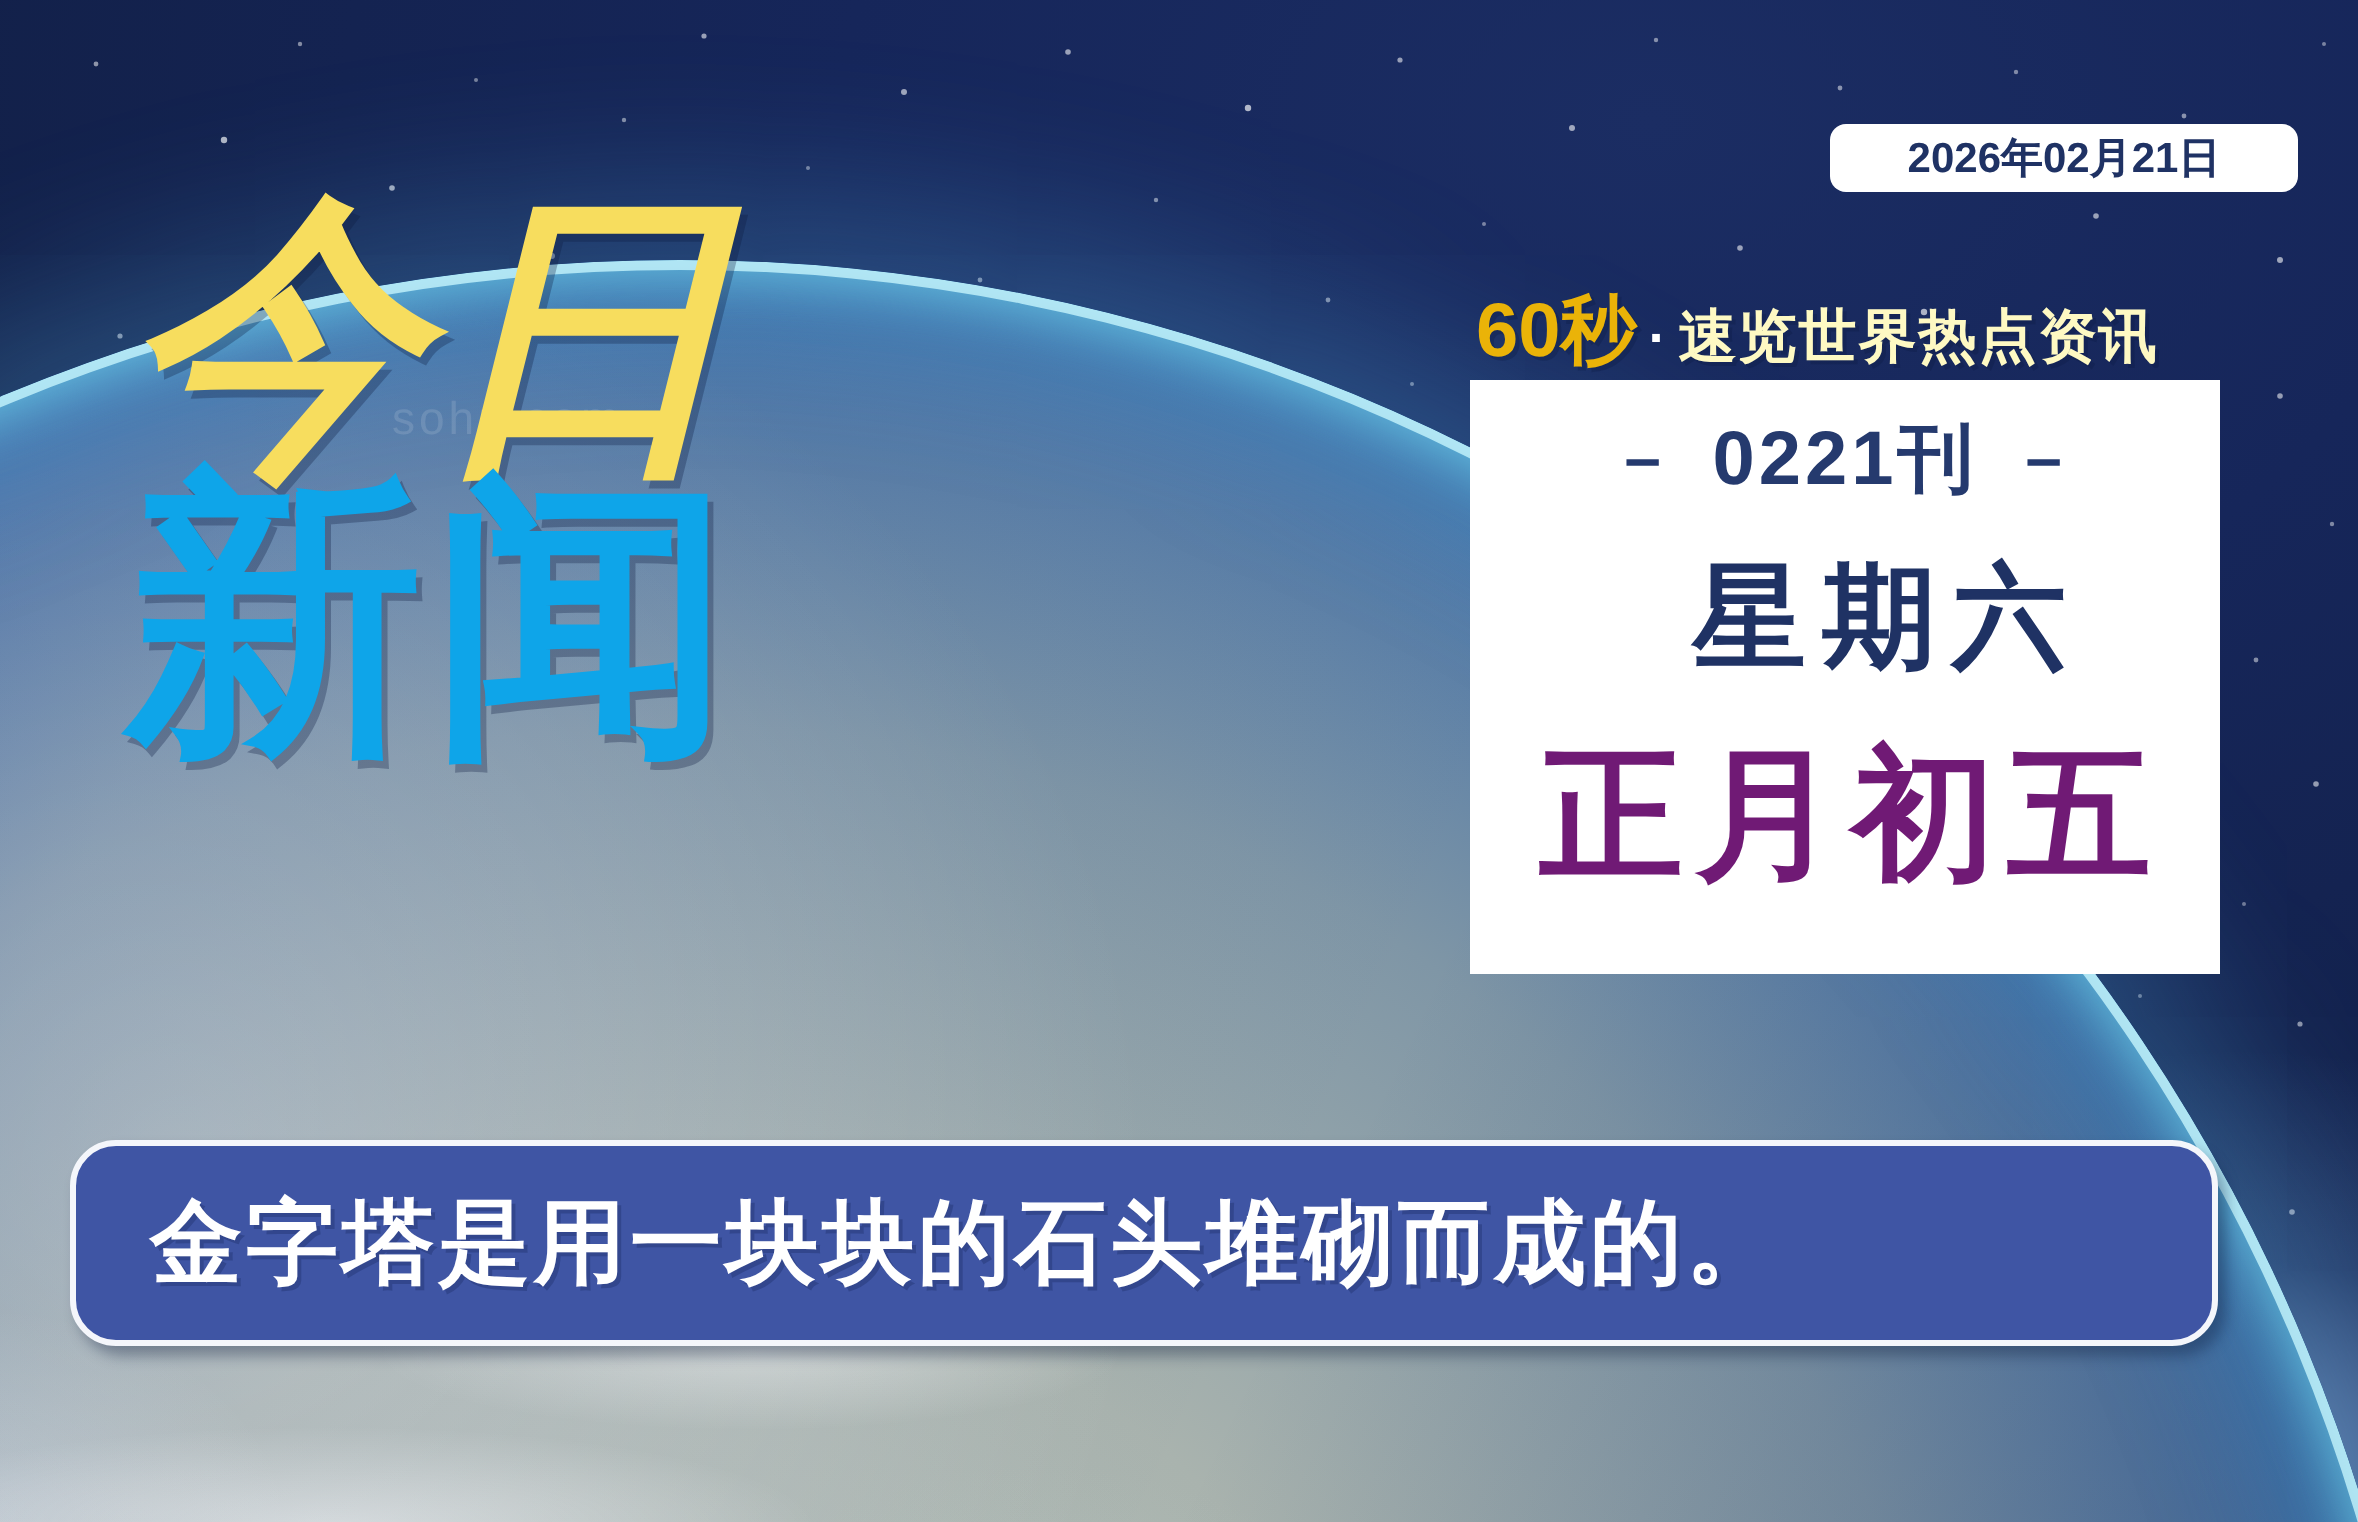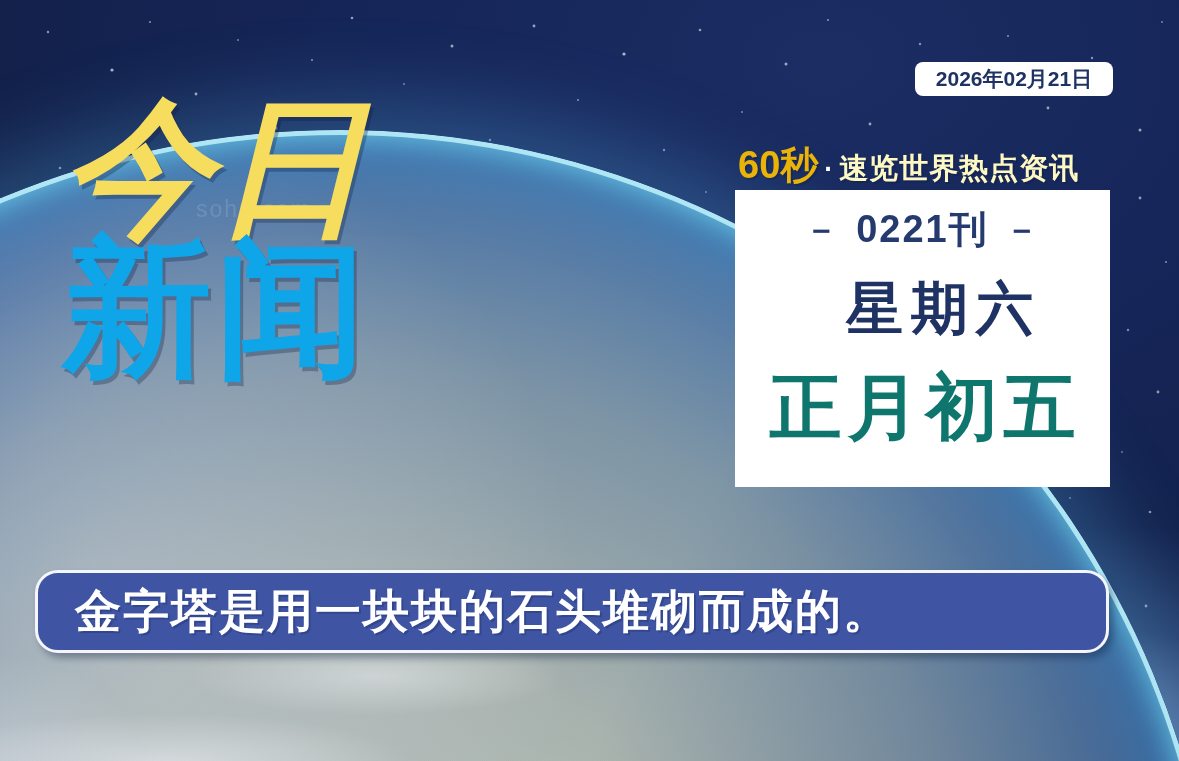--- a/index.html
+++ b/index.html
@@ -124,21 +124,21 @@
     text-shadow: 3px 4px 0 rgba(12,26,64,.30);
     margin-top: -6px;
     text-align: right;
   }
 
   
   .date-badge {
     position: absolute;
     left: 915px;
     top: 62px;
-    width: 198px;
+    width: 234px;
     height: 34px;
     background: #ffffff;
     border-radius: 8px;
     display: flex;
     align-items: center;
     justify-content: center;
     color: #1f3264;
     font-size: 21px;
     font-weight: 700;
     letter-spacing: 0px;
@@ -205,36 +205,36 @@
   .weekday {
     color: #1f3264;
     font-size: 57px;
     font-weight: 700;
     letter-spacing: 8px;
     margin-top: 16px;
     padding-left: 8px;
     margin-left: 34px;
   }
   .lunar {
-    color: #0f766e;
+    color: #701a75;
     font-size: 72px;
     font-weight: 700;
     letter-spacing: 6px;
     margin-top: 12px;
     padding-left: 6px;
     text-align: center;
   }
 
   
   .quote-banner {
     position: absolute;
     left: 35px;
     top: 570px;
     width: 1074px;
-    height: 83px;
+    height: 103px;
     background: #3f55a4;
     border: 3px solid #f4f6fb;
     border-radius: 23px;
     box-sizing: border-box;
     display: flex;
     align-items: center;
     box-shadow: 4px 5px 7px rgba(10,22,58,.35);
   }
   .quote-text {
     color: #ffffff;

